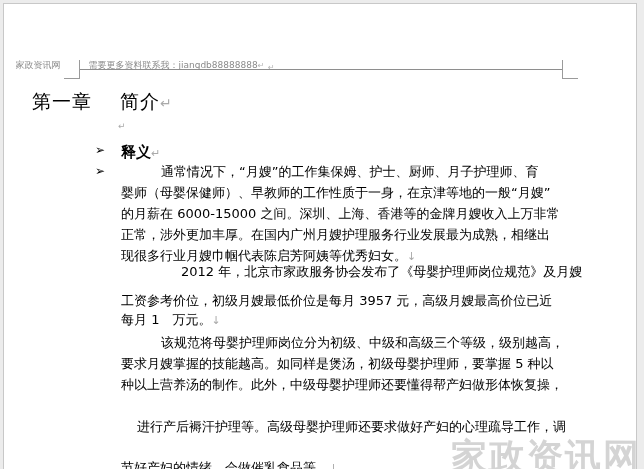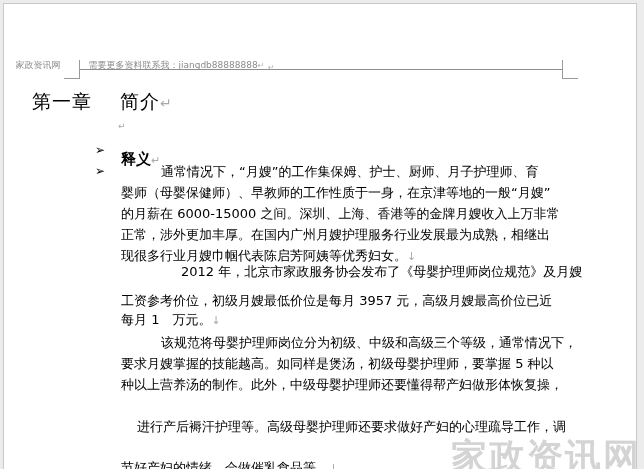--- a/index.html
+++ b/index.html
@@ -32,21 +32,21 @@
       position: absolute; top: 85px; left: 0; width: 634px; text-align: left;
       font-size: 19px; color: #000; letter-spacing: 1px; margin-left: 28px;
     }
     .title .gap { display: inline-block; width: 28px; }
     .title .pmark { color: #aaaaaa; font-size: 14px; }
     .empty-mark { position: absolute; top: 117px; left: 114px; font-size: 9px; color: #aaaaaa; }
     .bullet {
       position: absolute; font-size: 12px; color: #000;
     }
     .heading {
-      position: absolute; top: 146px; left: 117px; font-size: 15px; font-weight: bold; color: #000; font-family: Liberation Serif, serif;
+      position: absolute; top: 139px; left: 117px; font-size: 15px; font-weight: bold; color: #000; font-family: Liberation Serif, serif;
     }
     .heading .pmark { font-weight: normal; color: #aaaaaa; font-size: 11px; }
     .line {
       position: absolute; left: 117px; font-size: 13px; color: #000; white-space: nowrap; line-height: 16px;
     }
     .arrow { color: #a8a8a8; font-size: 11px; }
     .watermark {
       position: absolute; left: 447px; top: 429px; font-size: 36px; font-weight: bold;
       color: #d4d4d4; letter-spacing: 2px; white-space: nowrap;
     }
@@ -80,21 +80,21 @@
   <div class="line" style="top:244px;">
     <span>现很多行业月嫂巾帼代表陈启芳阿姨等优秀妇女。</span><span class="arrow">↓</span>
   </div>
 
   <div class="line" style="top:260px; left:157px;margin-left:20px;">2012 年，北京市家政服务协会发布了《母婴护理师岗位规范》及月嫂</div>
   <div class="line" style="top:289px;">工资参考价位，初级月嫂最低价位是每月 3957 元，高级月嫂最高价位已近</div>
   <div class="line" style="top:308px;">
     <span>每月 1　万元。</span><span class="arrow">↓</span>
   </div>
 
-  <div class="line" style="top:331px; left:157px;">该规范将母婴护理师岗位分为初级、中级和高级三个等级，通常情况下，</div>
+  <div class="line" style="top:331px; left:157px;">该规范将母婴护理师岗位分为初级、中级和高级三个等级，级别越高，</div>
   <div class="line" style="top:352px;">要求月嫂掌握的技能越高。如同样是煲汤，初级母婴护理师，要掌握 5 种以</div>
   <div class="line" style="top:373px;">种以上营养汤的制作。此外，中级母婴护理师还要懂得帮产妇做形体恢复操，</div>
   <div class="line" style="top:415px;margin-left:16px;">进行产后褥汗护理等。高级母婴护理师还要求做好产妇的心理疏导工作，调</div>
   <div class="line" style="top:456px;">
     <span>节好产妇的情绪，会做催乳食品等。</span><span class="arrow">↓</span>
   </div>
 
   <div class="watermark">家政资讯网</div>
 </div>
 

